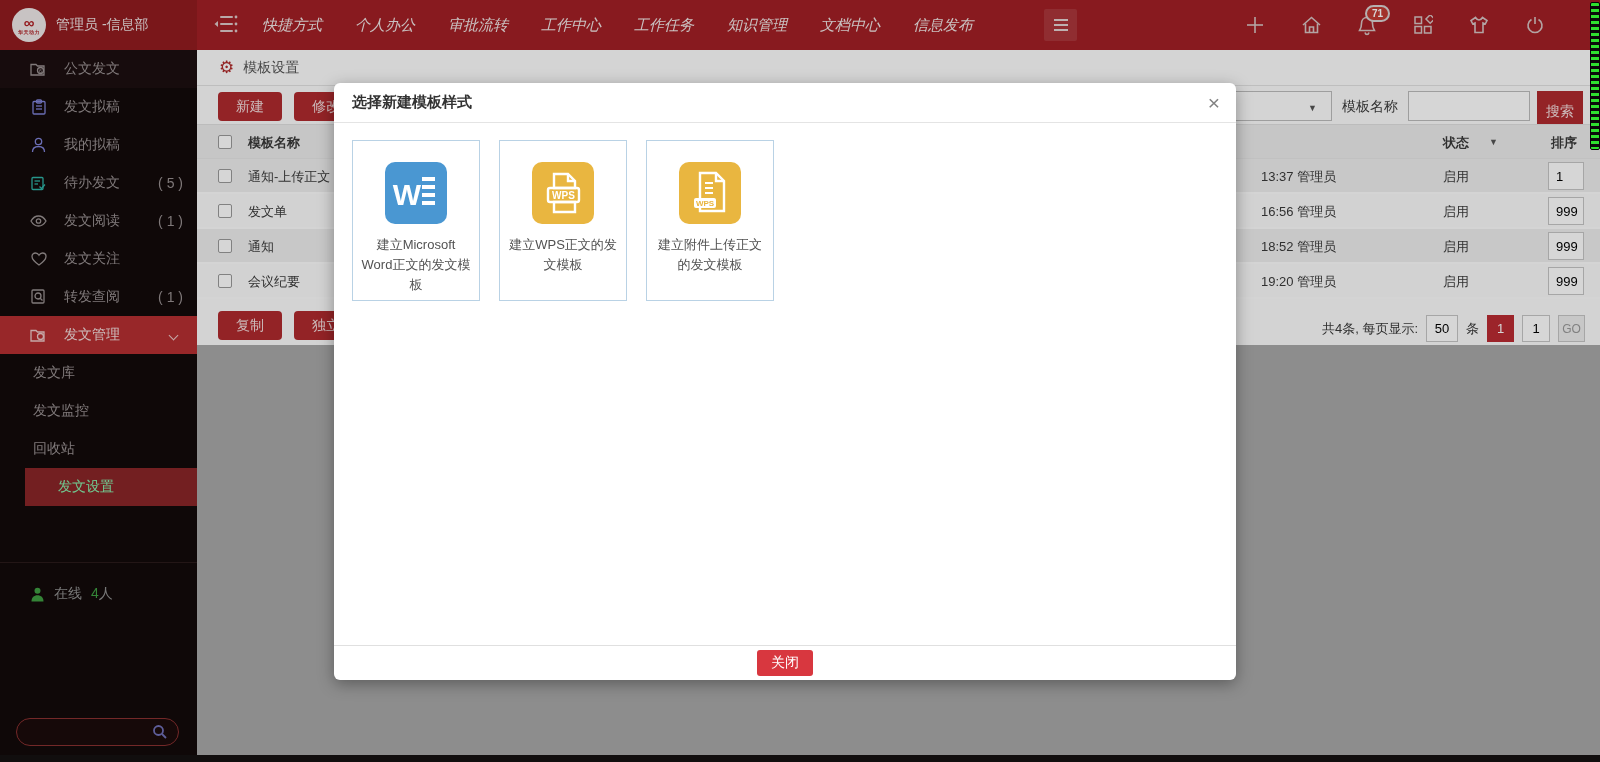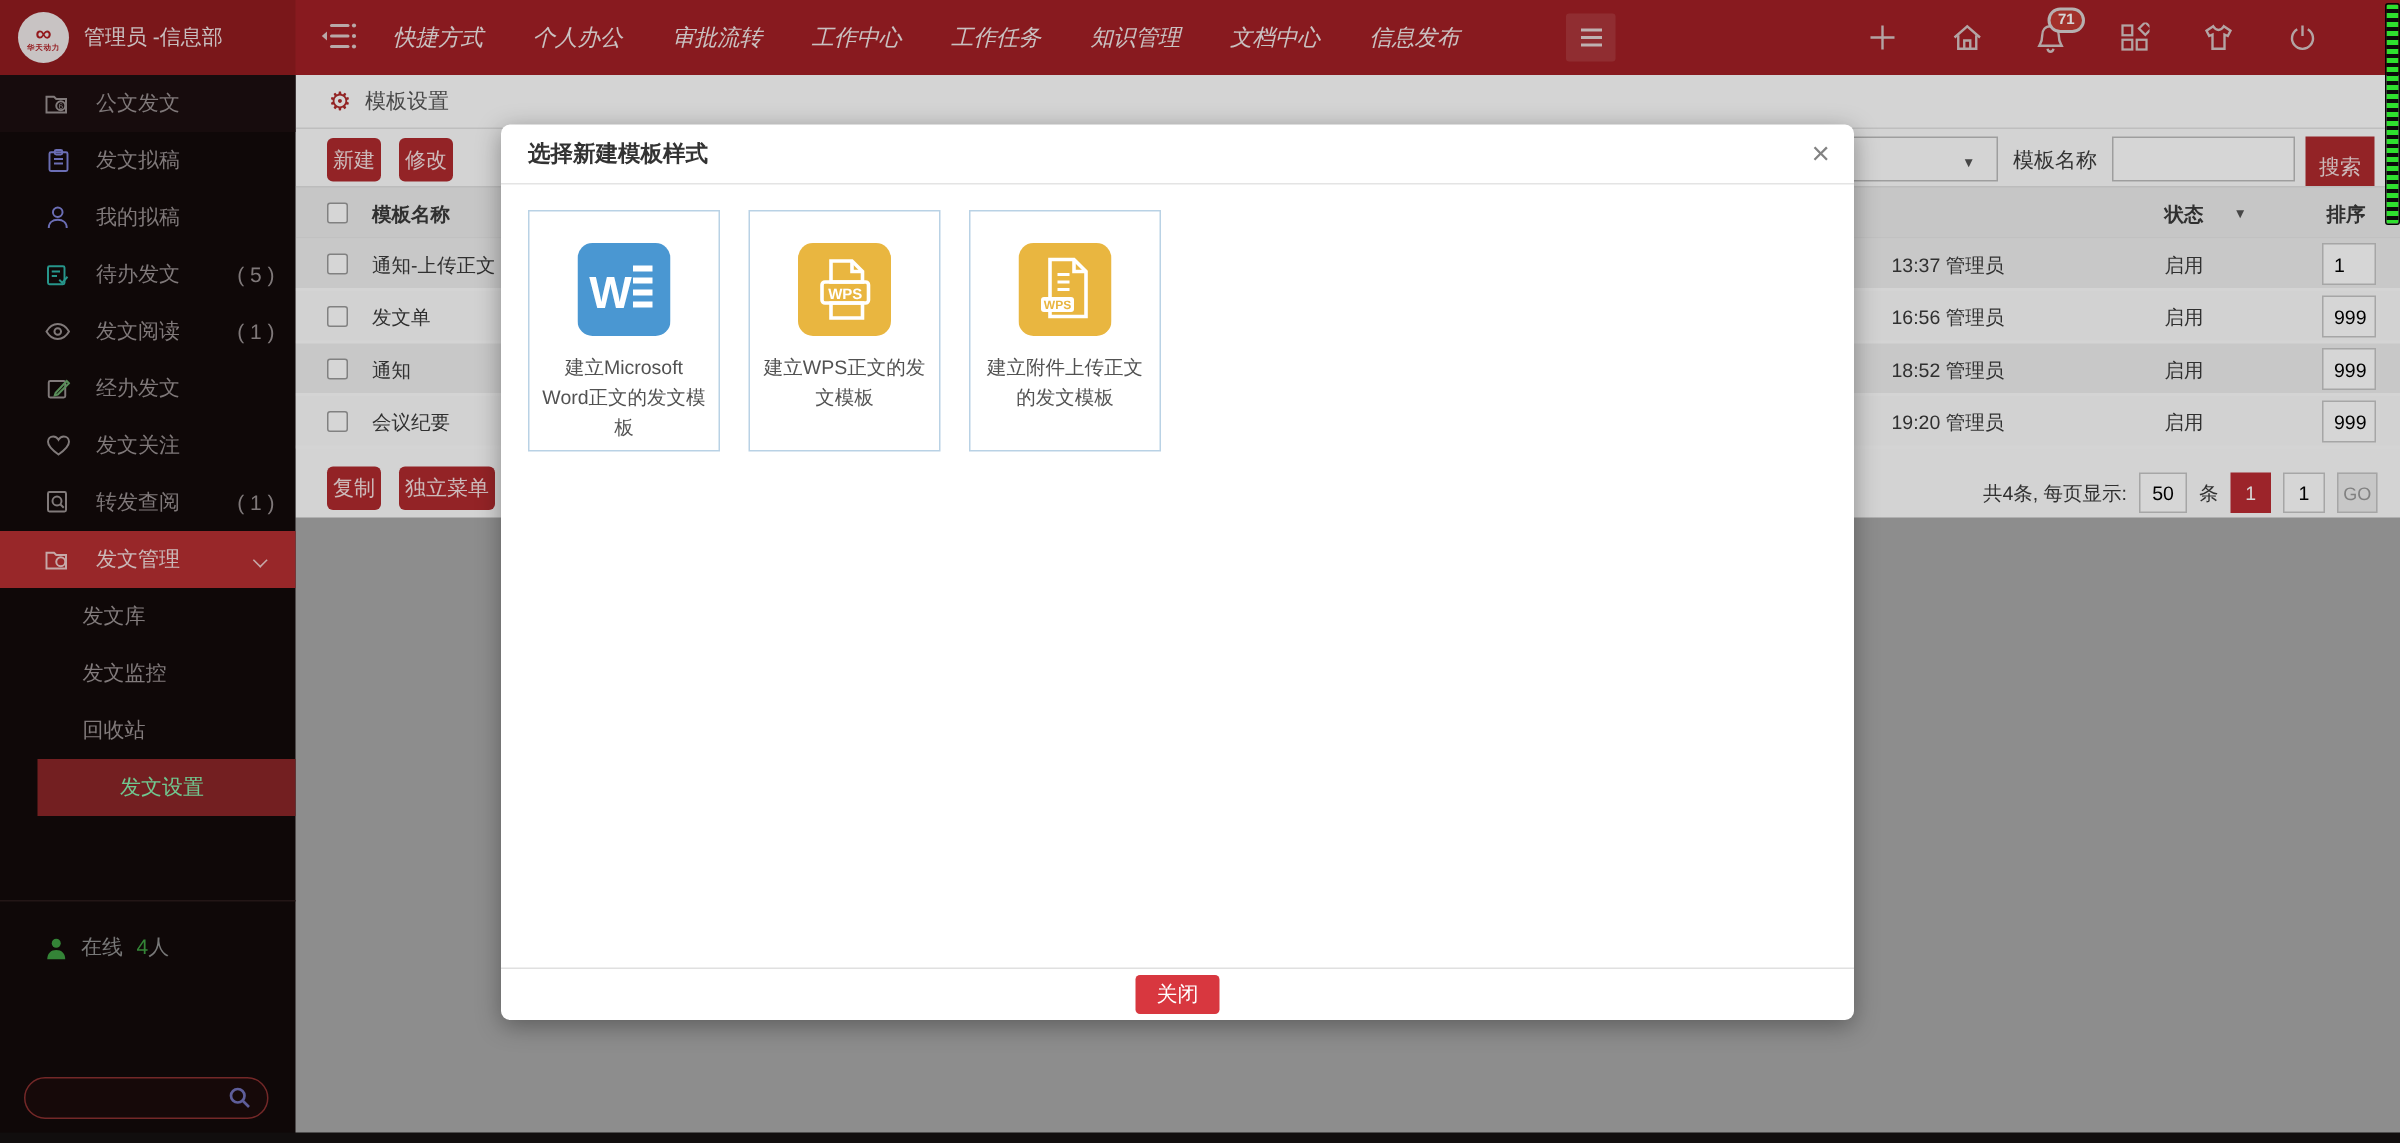--- a/index.html
+++ b/index.html
@@ -26,36 +26,36 @@
   .bottom-strip { position:absolute; left:0; bottom:0; width:1600px; height:7px; background:#151111; z-index:40; }
 
   
   .sidebar { position:absolute; left:0; top:50px; width:197px; height:712px; background:#120a0a; z-index:9; }
   .s-item { height:38px; display:flex; align-items:center; padding-left:30px; color:#989091; font-size:14px; cursor:pointer; }
   .s-item .s-ic { width:17px; height:17px; margin-right:17px; flex:none; display:flex; align-items:center; justify-content:center; }
   .s-item .cnt { margin-left:auto; padding-right:14px; font-size:14px; }
   .s-item.first { background:#1c0f10; }
   .s-item.active-parent { background:#b52f31; color:#f2dcdc; }
   .chev { width:7px; height:7px; border-right:1.5px solid #ecc9c9; border-bottom:1.5px solid #ecc9c9; transform:rotate(45deg); margin-left:auto; margin-right:20px; }
-  .s-sub { height:38px; display:flex; align-items:center; padding-left:55px; color:#9a9293; font-size:14px; cursor:pointer; }
+  .s-sub { height:38px; display:flex; align-items:center; padding-left:33px; color:#9a9293; font-size:14px; cursor:pointer; }
   .s-sub.selected { background:#8a2628; color:#86efac;margin-left:25px; }
   .s-divider { border-top:1px solid #2a1b1b; margin:14px 0 0 0; }
   .online-row { display:flex; align-items:center; padding-left:30px; margin-top:22px; color:#8f8f8f; font-size:14px; gap:9px;text-align:center; }
   .online-row .green { color:#3f9e42; }
   .side-search { position:absolute; left:16px; bottom:16px; width:163px; height:28px; border:1px solid #8a3030; border-radius:14px; background:rgba(35,12,12,0.5); display:flex; align-items:center; }
   .side-search input { flex:1; background:transparent; border:none; outline:none; color:#cbbcbc; font-size:13px; padding:0 6px 0 12px; min-width:0; }
   .side-search .mag { margin-right:10px; display:flex; }
 
   
   .panel { position:absolute; left:197px; top:50px; width:1403px; height:295px; background:#fcfcfc; z-index:5; }
   .page-header { height:36px; display:flex; align-items:center; padding-left:22px; gap:9px; border-bottom:1px solid #e3e3e3; background:#fdfdfd; }
   .gear { color:#b02c2c; font-size:17px; line-height:1; }
   .page-title { font-size:14px; color:#555; }
   .toolbar { position:relative; height:38px; }
-  .rbtn { background:#b02a2e; color:#f3dede; border:none; border-radius:4px; font-size:14px; height:29px; padding:0 4px; cursor:pointer; font-family:inherit; }
+  .rbtn { background:#b02a2e; color:#f3dede; border:none; border-radius:4px; font-size:14px; height:29px; padding:0 18px; cursor:pointer; font-family:inherit; }
   .toolbar .left-btns { position:absolute; left:21px; top:6px; display:flex; gap:12px; }
   .toolbar .right-ctrls { position:absolute; right:0; top:5px; height:30px; }
   .sel-box { position:absolute; left:983px; top:0; width:152px; height:30px; border:1px solid #bdbdbd; background:#fdfdfd; }
   .sel-box .car { position:absolute; right:14px; top:11px; font-size:9px; color:#555; }
   .fld-label { position:absolute; left:1145px; top:7px; font-size:14px; color:#3c3c3c; }
   .fld-input { position:absolute; left:1211px; top:0; width:122px; height:30px; border:1px solid #bdbdbd; background:#fff; font-size:13px; padding:0 8px; outline:none; font-family:inherit; }
   .search-btn { position:absolute; left:1340px; top:0; width:46px; height:41px; background:#b02a2e; color:#f3dede; border:none; font-size:14px; cursor:pointer; font-family:inherit; }
   .thead, .trow { position:relative; height:35px; font-size:13px; color:#3a3a3a; }
   .thead { background:#ececec; border-top:1px solid #e0e0e0; border-bottom:1px solid #e6e6e6; font-weight:bold; }
   .trow { border-bottom:2px solid #fdfdfd; }
@@ -231,29 +231,20 @@
       <svg width="17" height="12" viewBox="0 0 17 12" fill="none" stroke="#9a9292" stroke-width="1.3">
           <path d="M1 6 C3 2.5 5.5 1 8.5 1 C11.5 1 14 2.5 16 6 C14 9.5 11.5 11 8.5 11 C5.5 11 3 9.5 1 6 Z"></path>
           <circle cx="8.5" cy="6" r="2.2"></circle>
         </svg>
     </span>
     <span>发文阅读</span>
     <span class="cnt">( 1 )</span>
   </div>
   <div class="s-item">
     <span class="s-ic">
-      <svg width="16" height="16" viewBox="0 0 16 16" fill="none" stroke="#9a9292" stroke-width="1.3">
-          <rect x="1.5" y="3" width="11" height="11" rx="1"></rect>
-          <path d="M6 11 L13.5 3 L15 4.5 L7.5 12 L5.5 12.5 Z" stroke="#6aa86a"></path>
-        </svg>
-    </span>
-    <span>经办发文</span>
-  </div>
-  <div class="s-item">
-    <span class="s-ic">
       <svg width="16" height="14" viewBox="0 0 16 14" fill="none" stroke="#9a9292" stroke-width="1.3">
           <path d="M8 13 C3 9.5 1 7 1 4.5 C1 2.5 2.5 1 4.5 1 C6 1 7.3 1.9 8 3.2 C8.7 1.9 10 1 11.5 1 C13.5 1 15 2.5 15 4.5 C15 7 13 9.5 8 13 Z"></path>
         </svg>
     </span>
     <span>发文关注</span>
   </div>
   <div class="s-item">
     <span class="s-ic">
       <svg width="15" height="16" viewBox="0 0 15 16" fill="none" stroke="#9a9292" stroke-width="1.3">
           <rect x="1" y="1" width="12" height="13" rx="1"></rect>

